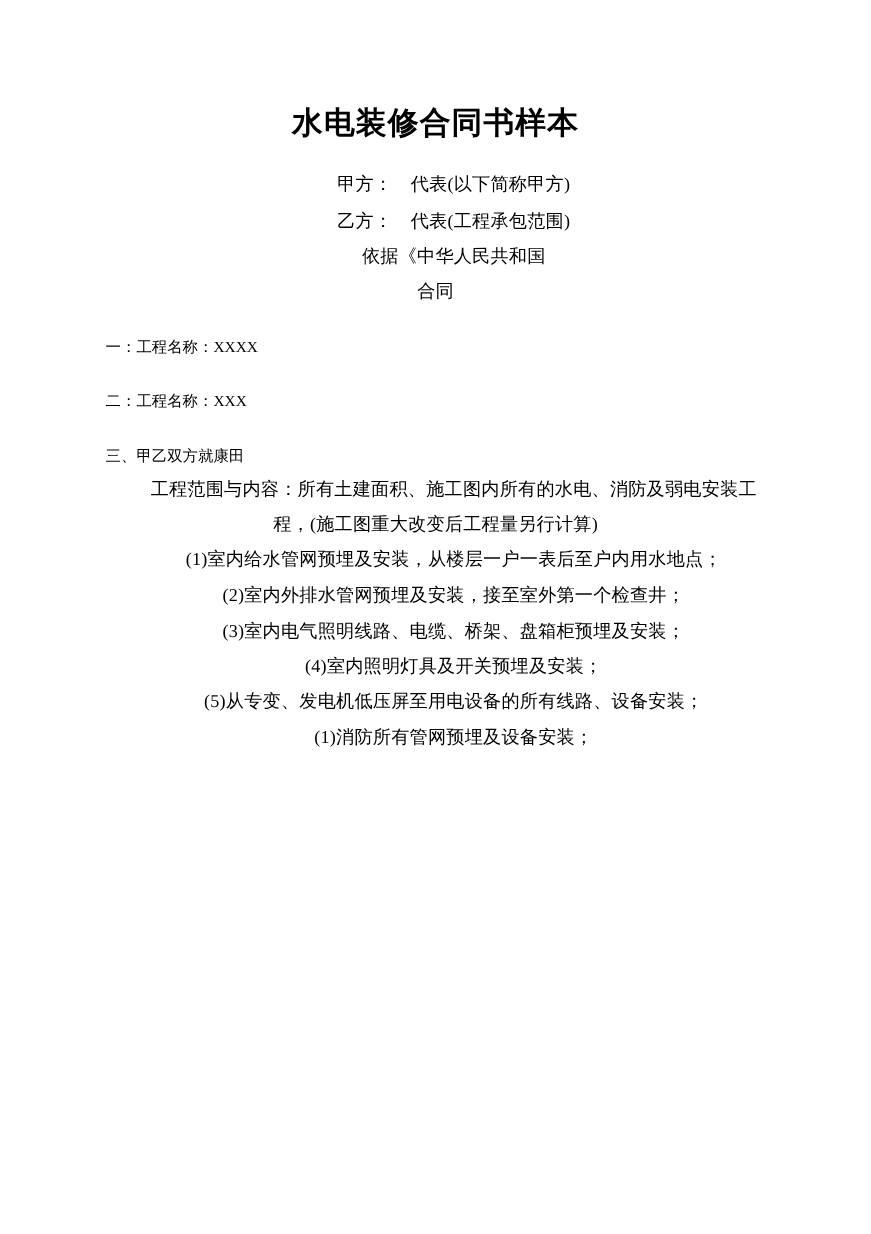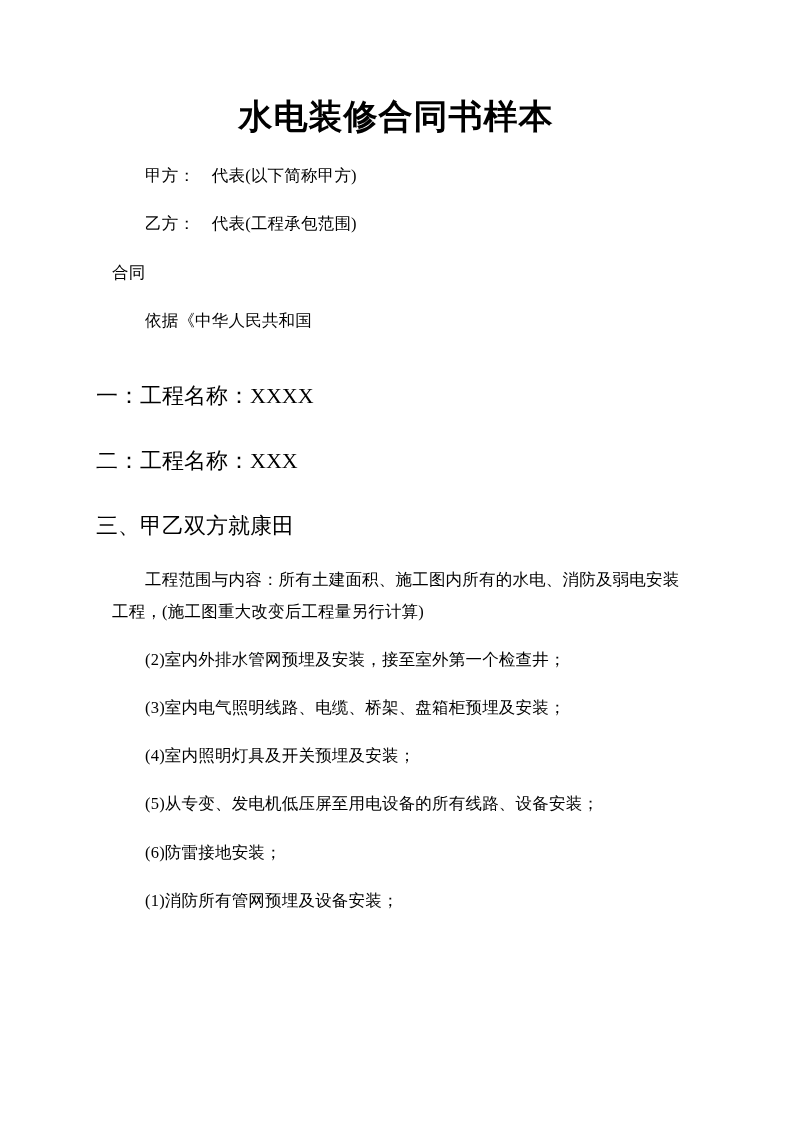--- a/index.html
+++ b/index.html
@@ -17,76 +17,76 @@
     position: relative;
     width: 792px;
     height: 1122px;
     box-sizing: border-box;
     padding: 78px 96px 60px 96px;
   }
   .doc-title {
     text-align: center;
     font-family: "Liberation Sans", "DejaVu Sans", sans-serif;
     font-weight: bold;
-    font-size: 34px;
+    font-size: 28px;
     letter-spacing: 1px;
     margin: 16px 0 22px 0;
     line-height: 1.3;
   }
   .para {
     font-size: 16.5px;
     line-height: 1.95;
-    text-align: left;
-    margin: 16px;
+    text-align: center;
+    margin: 0;
     letter-spacing: 0.2px;
   }
   .indent-1 {
     text-indent: 2em;
   }
   .indent-0 {
     text-indent: 0;
   }
   .block-gap {
     height: 22px;
   }
   .section-head {
-    font-size: 22px;
+    font-size: 14px;
     line-height: 1.95;
     margin: 0;
     text-indent: 0;
   }
   .wide {
     word-break: break-all;
   }
 </style>
 </head>
 <body>
 
 <div class="page">
 
   <h1 class="doc-title">水电装修合同书样本</h1>
 
   <p class="para indent-1">甲方：　代表(以下简称甲方)</p>
   <p class="para indent-1">乙方：　代表(工程承包范围)</p>
+  <p class="para indent-1">依据《中华人民共和国</p>
   <p class="para indent-0">合同</p>
-  <p class="para indent-1">依据《中华人民共和国</p>
 
   <div class="block-gap"></div>
 
   <p class="section-head">一：工程名称：XXXX</p>
 
   <div class="block-gap"></div>
 
   <p class="section-head">二：工程名称：XXX</p>
 
   <div class="block-gap"></div>
 
   <p class="section-head">三、甲乙双方就康田</p>
   <p class="para indent-1 wide">工程范围与内容：所有土建面积、施工图内所有的水电、消防及弱电安装工程，(施工图重大改变后工程量另行计算)</p>
 
+  <p class="para indent-1 wide">(1)室内给水管网预埋及安装，从楼层一户一表后至户内用水地点；</p>
   <p class="para indent-1 wide">(2)室内外排水管网预埋及安装，接至室外第一个检查井；</p>
   <p class="para indent-1 wide">(3)室内电气照明线路、电缆、桥架、盘箱柜预埋及安装；</p>
   <p class="para indent-1 wide">(4)室内照明灯具及开关预埋及安装；</p>
   <p class="para indent-1 wide">(5)从专变、发电机低压屏至用电设备的所有线路、设备安装；</p>
-  <p class="para indent-1 wide">(6)防雷接地安装；</p>
   <p class="para indent-1 wide">(1)消防所有管网预埋及设备安装；</p>
 
 </div>
 
 </body></html>

